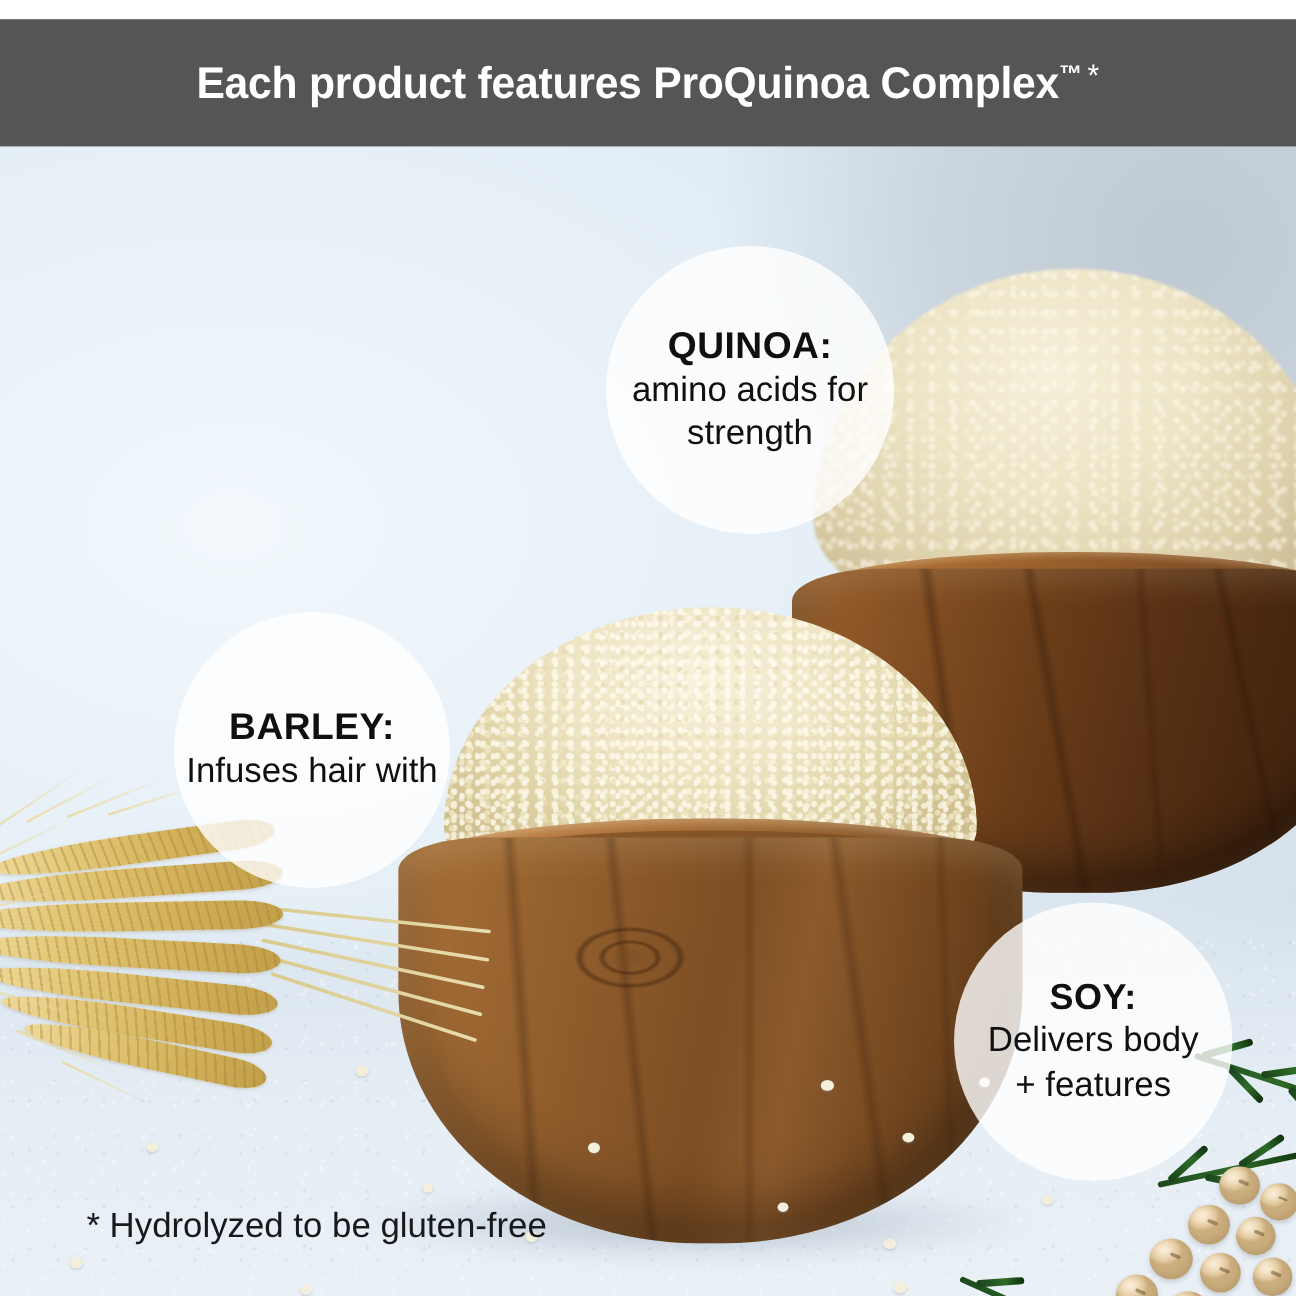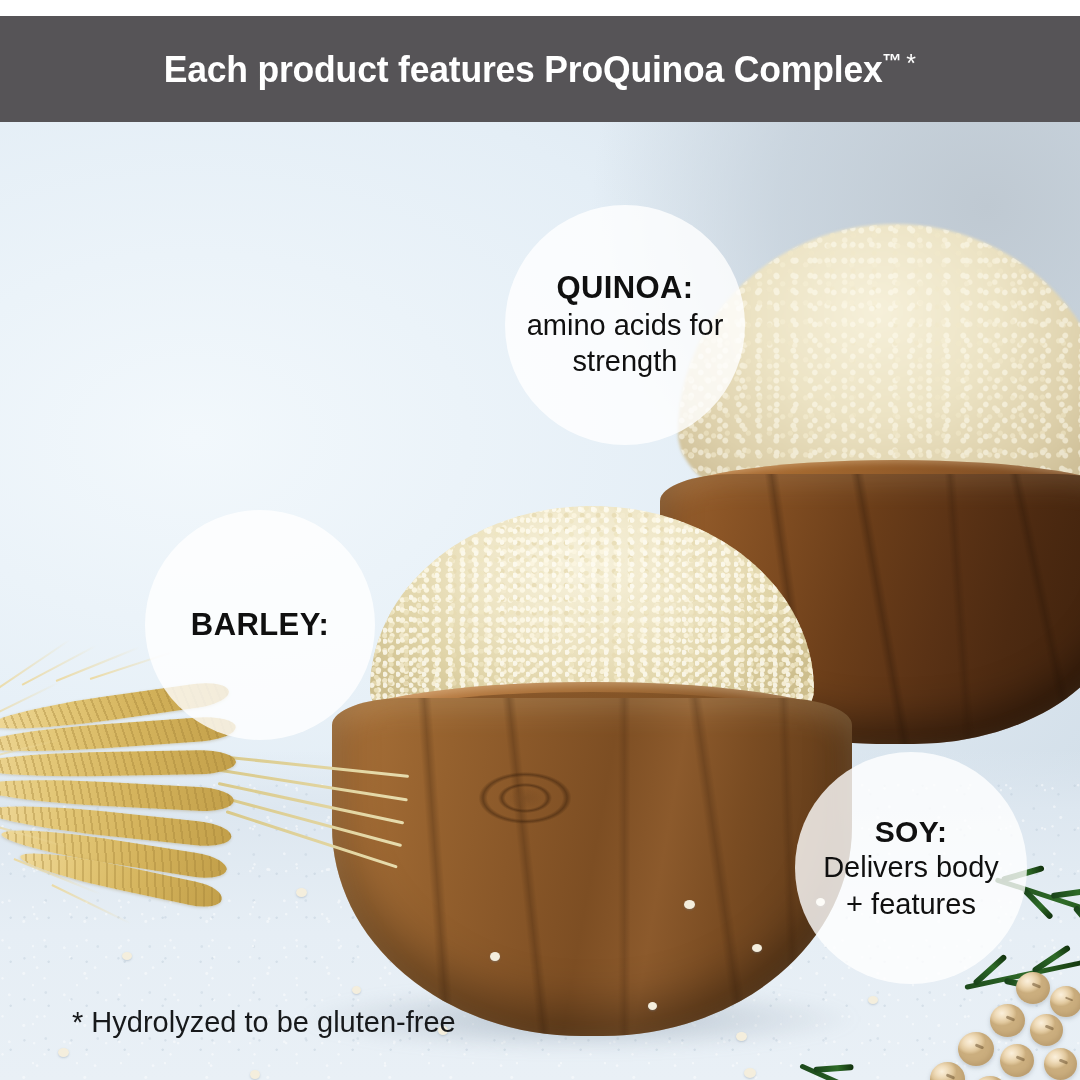--- a/index.html
+++ b/index.html
@@ -453,20 +453,21 @@
   </div>
 
   <div class="callout" id="callout-quinoa">
     <div class="callout-heading">QUINOA:</div>
     <div class="callout-body">amino acids for</div>
     <div class="callout-body">strength</div>
   </div>
 
   <div class="callout" id="callout-barley">
     <div class="callout-heading">BARLEY:</div>
+    <div class="callout-body">Infuses hair with</div>
   </div>
 
   <div class="callout" id="callout-soy">
     <div class="callout-heading">SOY:</div>
     <div class="callout-body">Delivers body</div>
     <div class="callout-body">+ features</div>
   </div>
 
   <div class="footnote">* Hydrolyzed to be gluten-free</div>
 

